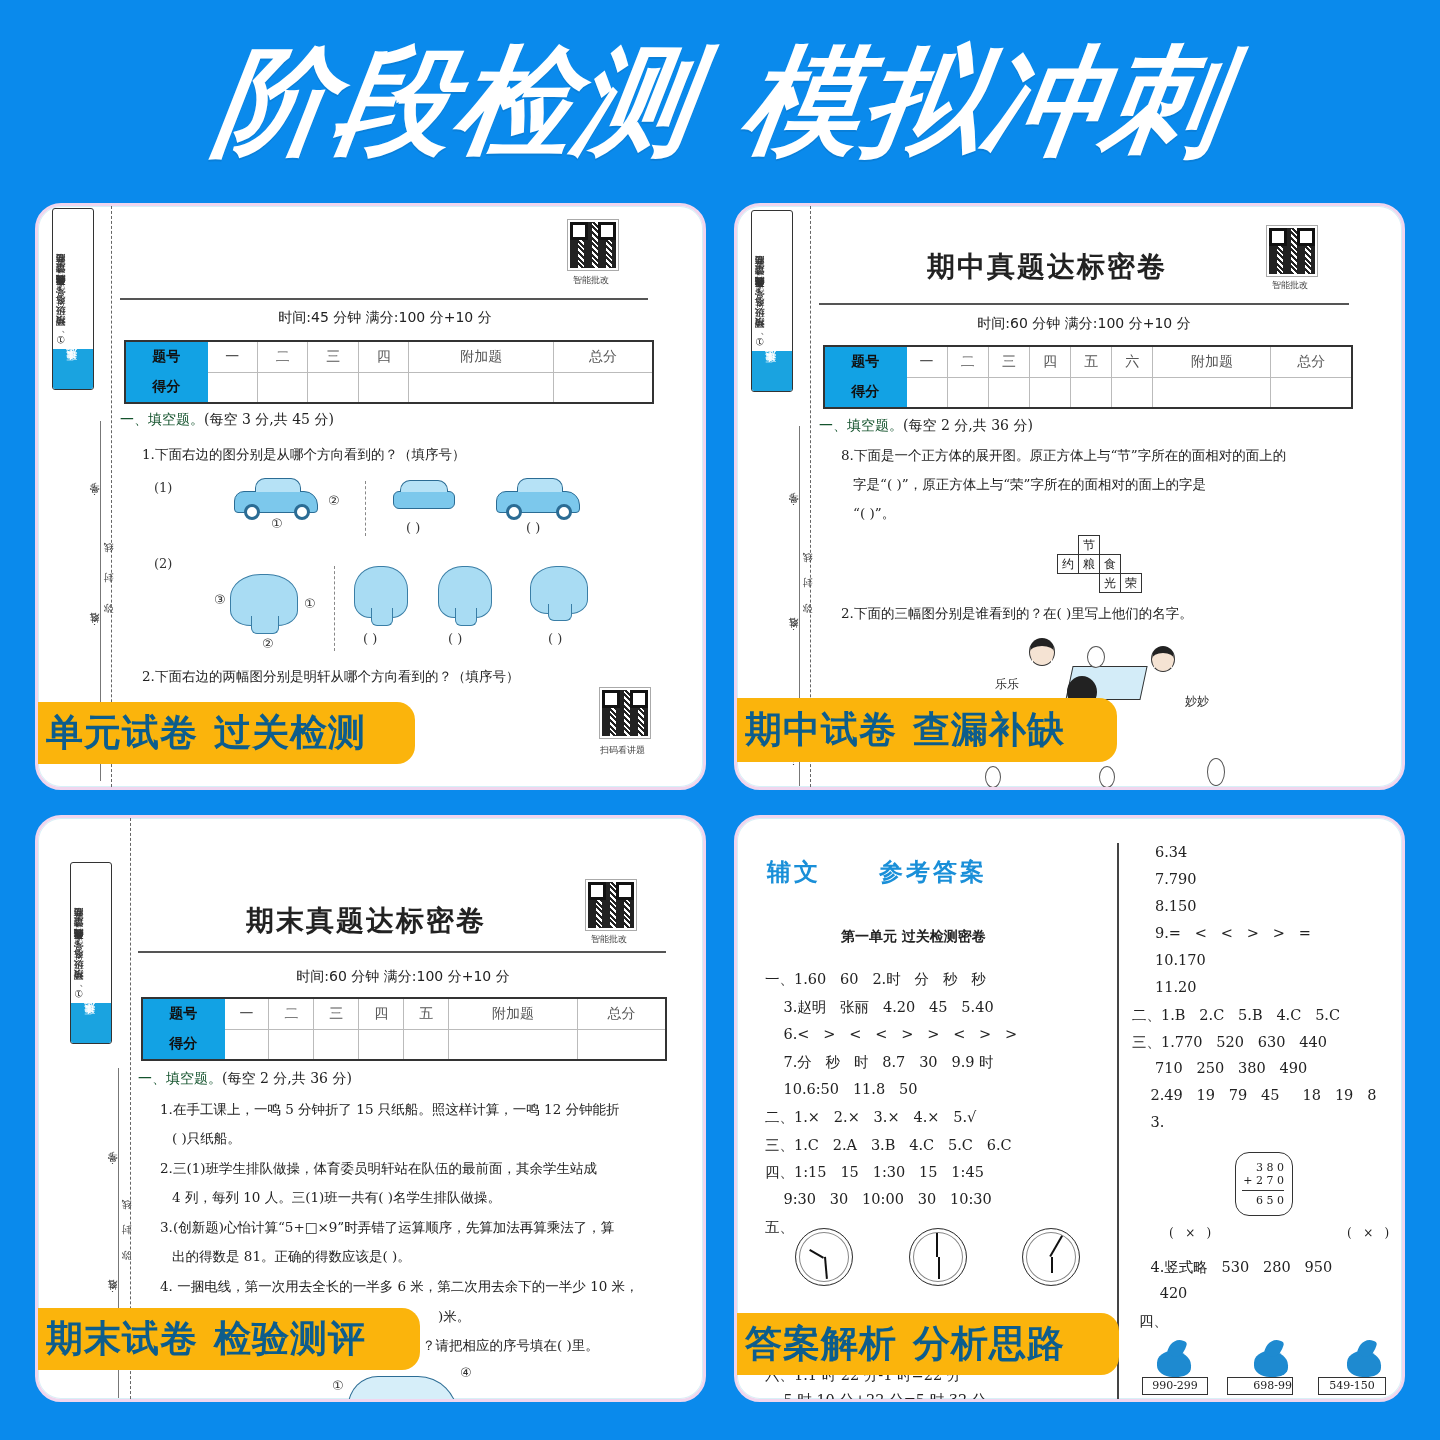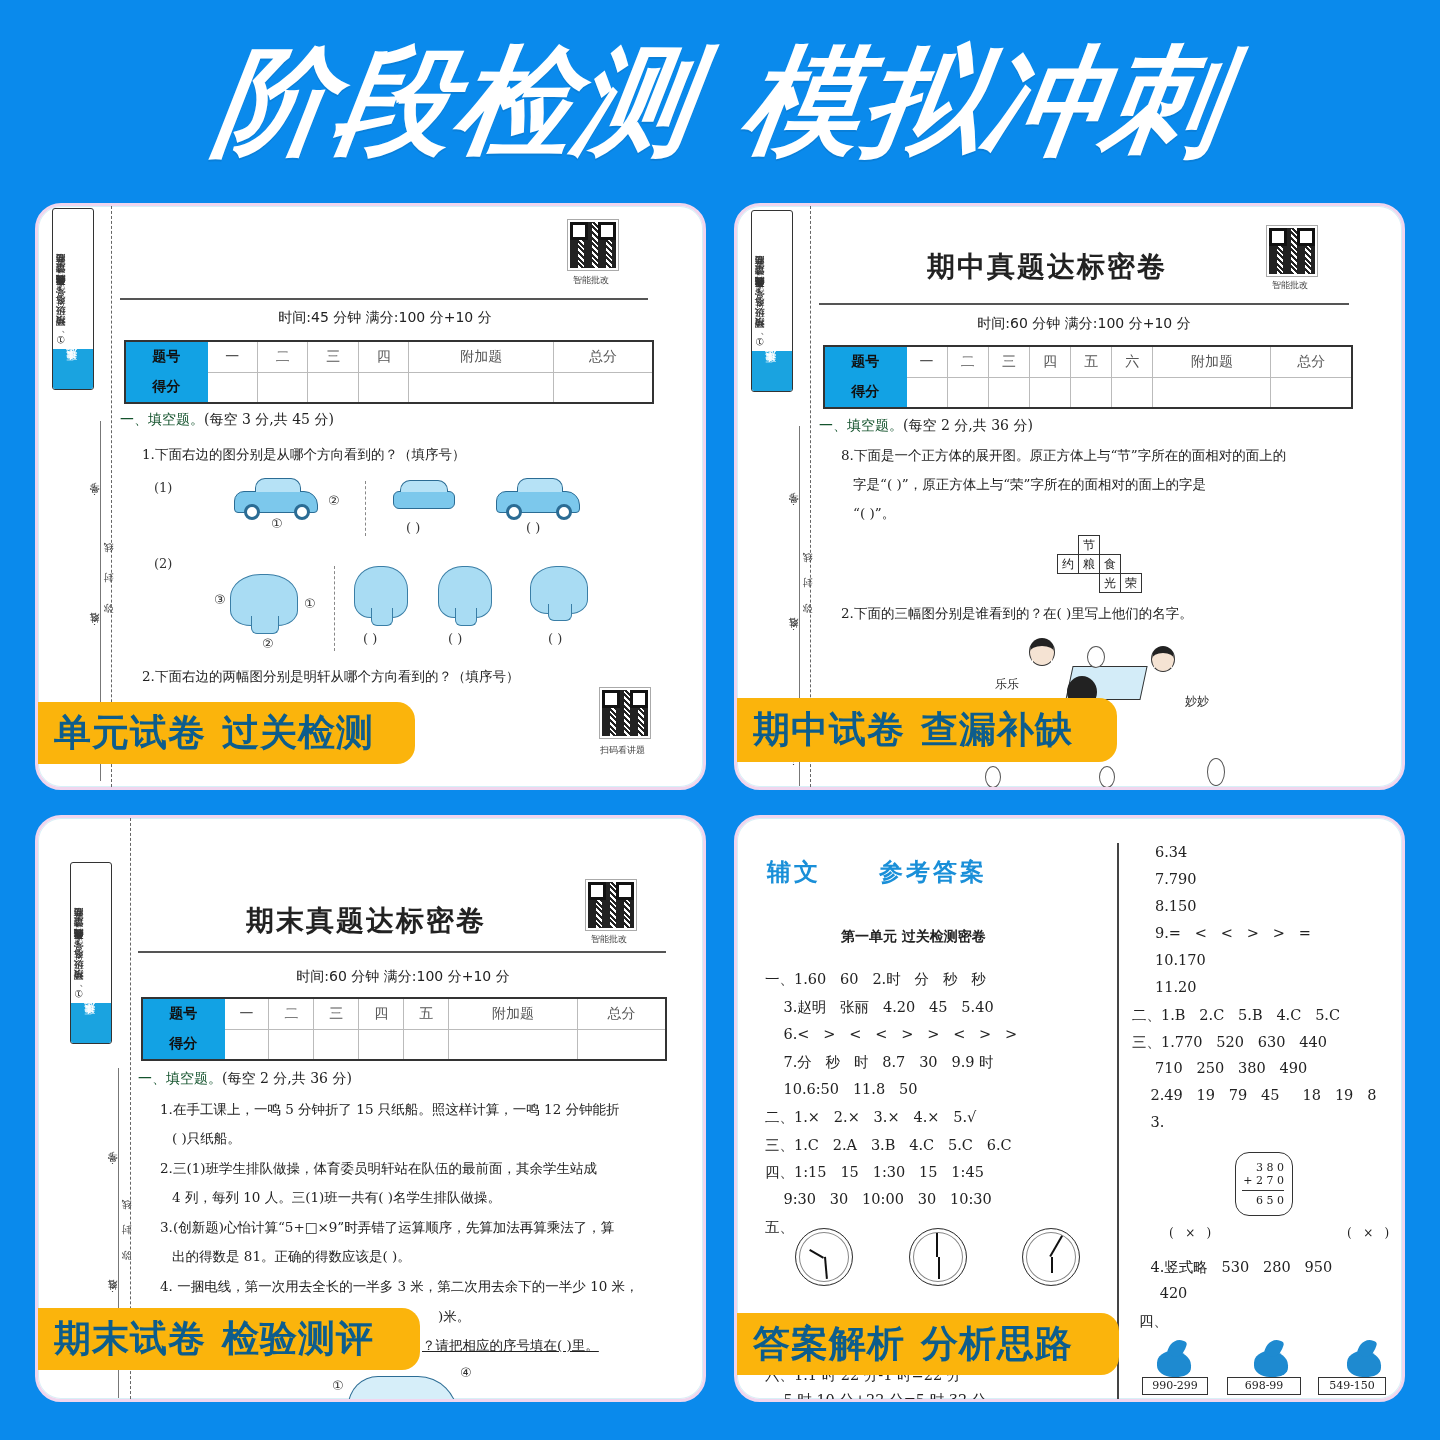--- a/index.html
+++ b/index.html
@@ -127,21 +127,21 @@
     position: absolute; width: 22px; height: 20px; border: 1px solid #333; font-size: 12px;
     text-align: center; line-height: 18px; font-family: "DejaVu Serif", serif; background: #fff;
   }
   .kid { position: absolute; border-radius: 50%; }
   .table-top { position: absolute; background: #d3ecf8; border: 1.5px solid #333; transform: skewX(-12deg); }
   .name-tag { position: absolute; font-size: 12px; color: #333; font-family: "DejaVu Serif", serif; }
 
   .banner {
     position: absolute; left: 0; background: #fbb40c; border-radius: 0 18px 18px 0;
     color: #0d5d8c; font-family: "DejaVu Sans", "Liberation Sans", sans-serif; font-weight: bold;
-    font-size: 37px; letter-spacing: 1px; display: flex; align-items: center; padding-left: 16px;
+    font-size: 37px; letter-spacing: 1px; display: flex; align-items: center; padding-left: 8px;
     white-space: nowrap;
   }
   .banner .gap { display: inline-block; width: 16px; }
 
   
   .ans-brand { position: absolute; font-family: "DejaVu Sans", sans-serif; font-weight: bold; color: #1a8fd8; font-size: 24px; letter-spacing: 3px; }
   .ans-sub { position: absolute; font-weight: bold; font-size: 14px; color: #222; font-family: "DejaVu Serif", serif; }
   .ans-line { position: absolute; font-size: 14.5px; color: #222; white-space: pre; font-family: "DejaVu Serif", serif; }
   .col-divider { position: absolute; width: 1.5px; background: #444; }
   .clock {
@@ -404,23 +404,23 @@
 
   <div class="section-head" style="left:100px;top:252px;">
     <span class="blue">一、填空题。</span><span>(每空 2 分,共 36 分)</span>
   </div>
   <div class="q" style="left:122px;top:277px;">1.在手工课上，一鸣 5 分钟折了 15 只纸船。照这样计算，一鸣 12 分钟能折</div>
   <div class="q" style="left:134px;top:306px;">(        )只纸船。</div>
   <div class="q" style="left:122px;top:336px;">2.三(1)班学生排队做操，体育委员明轩站在队伍的最前面，其余学生站成</div>
   <div class="q" style="left:134px;top:365px;">4 列，每列 10 人。三(1)班一共有(        )名学生排队做操。</div>
   <div class="q" style="left:122px;top:395px;">3.(创新题)心怡计算“5+□×9”时弄错了运算顺序，先算加法再算乘法了，算</div>
   <div class="q" style="left:134px;top:424px;">出的得数是 81。正确的得数应该是(        )。</div>
-  <div class="q" style="left:122px;top:454px;">4. 一捆电线，第一次用去全长的一半多 3 米，第二次用去余下的一半少 10 米，</div>
+  <div class="q" style="left:122px;top:454px;">4. 一捆电线，第一次用去全长的一半多 6 米，第二次用去余下的一半少 10 米，</div>
   <div class="q" style="left:400px;top:484px;">)米。</div>
-  <div class="q" style="left:384px;top:513px;text-decoration:underline;">？请把相应的序号填在(        )里。</div>
+  <div class="q" style="left:384px;top:513px;">？请把相应的序号填在(        )里。</div>
 
   <div class="circled" style="left:294px;top:560px;">①</div>
   <div class="circled" style="left:422px;top:547px;">④</div>
   <div class="car" style="left:310px;top:558px;width:110px;height:40px;border-radius:30px 40px 0 0;background:#d6eef9;"></div>
 
   <div class="banner" style="top:490px;width:382px;height:62px;">
     <span>期末试卷</span>
       <span class="gap"></span>
       <span>检验测评</span>
   </div>
@@ -482,21 +482,21 @@
   <div class="ans-line" style="left:610px;top:408px;font-size:12px;">(   ×   )</div>
 
   <div class="ans-line" style="left:395px;top:440px;">    4.竖式略   530   280   950</div>
   <div class="ans-line" style="left:395px;top:467px;">      420</div>
   <div class="ans-line" style="left:402px;top:494px;">四、</div>
 
   <div class="bird" style="left:420px;top:533px;"></div>
   <div class="bird" style="left:517px;top:533px;"></div>
   <div class="bird" style="left:610px;top:533px;"></div>
   <div class="expr-box" style="left:405px;top:559px;width:66px;">990-299</div>
-  <div class="expr-box" style="left:490px;top:559px;width:74px;">698-99</div>
+  <div class="expr-box" style="left:490px;top:559px;width:66px;text-align:right;">698-99</div>
   <div class="expr-box" style="left:581px;top:559px;width:68px;">549-150</div>
 
   <div class="banner" style="top:495px;width:382px;height:62px;">
     <span>答案解析</span>
       <span class="gap"></span>
       <span>分析思路</span>
   </div>
 </div>
 
 </body></html>

